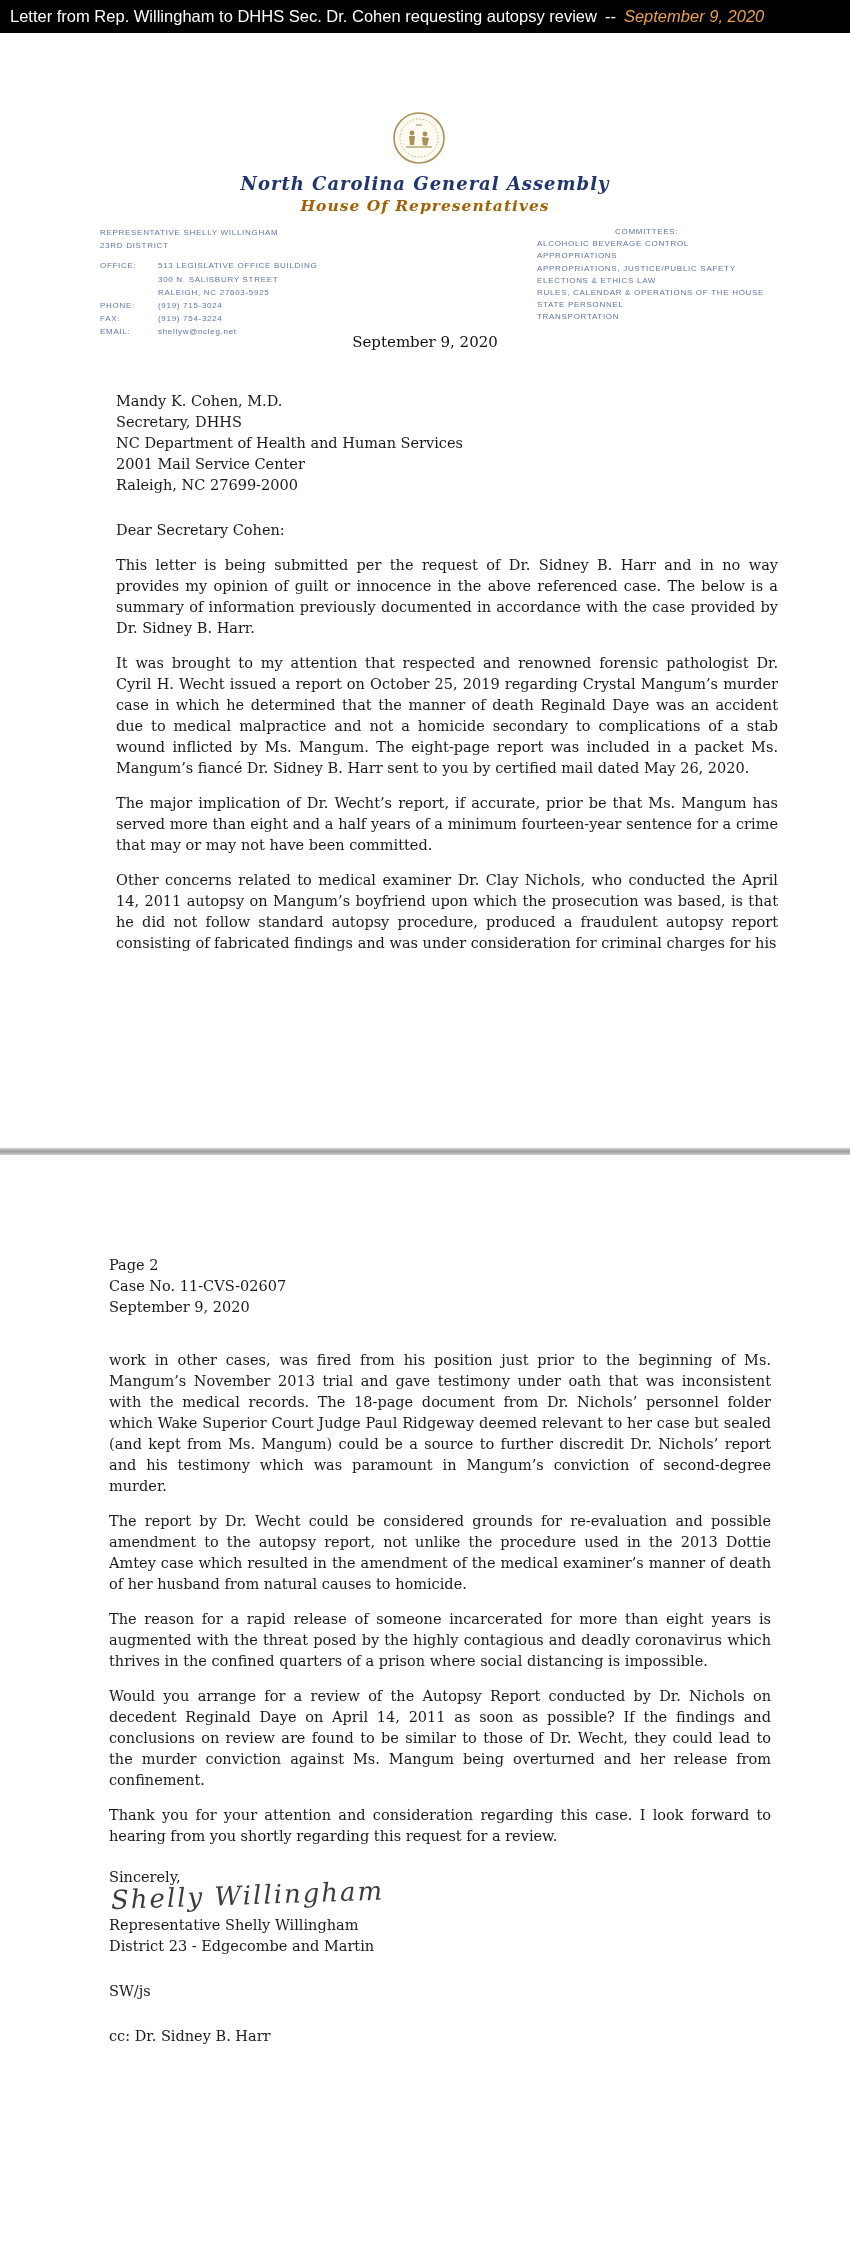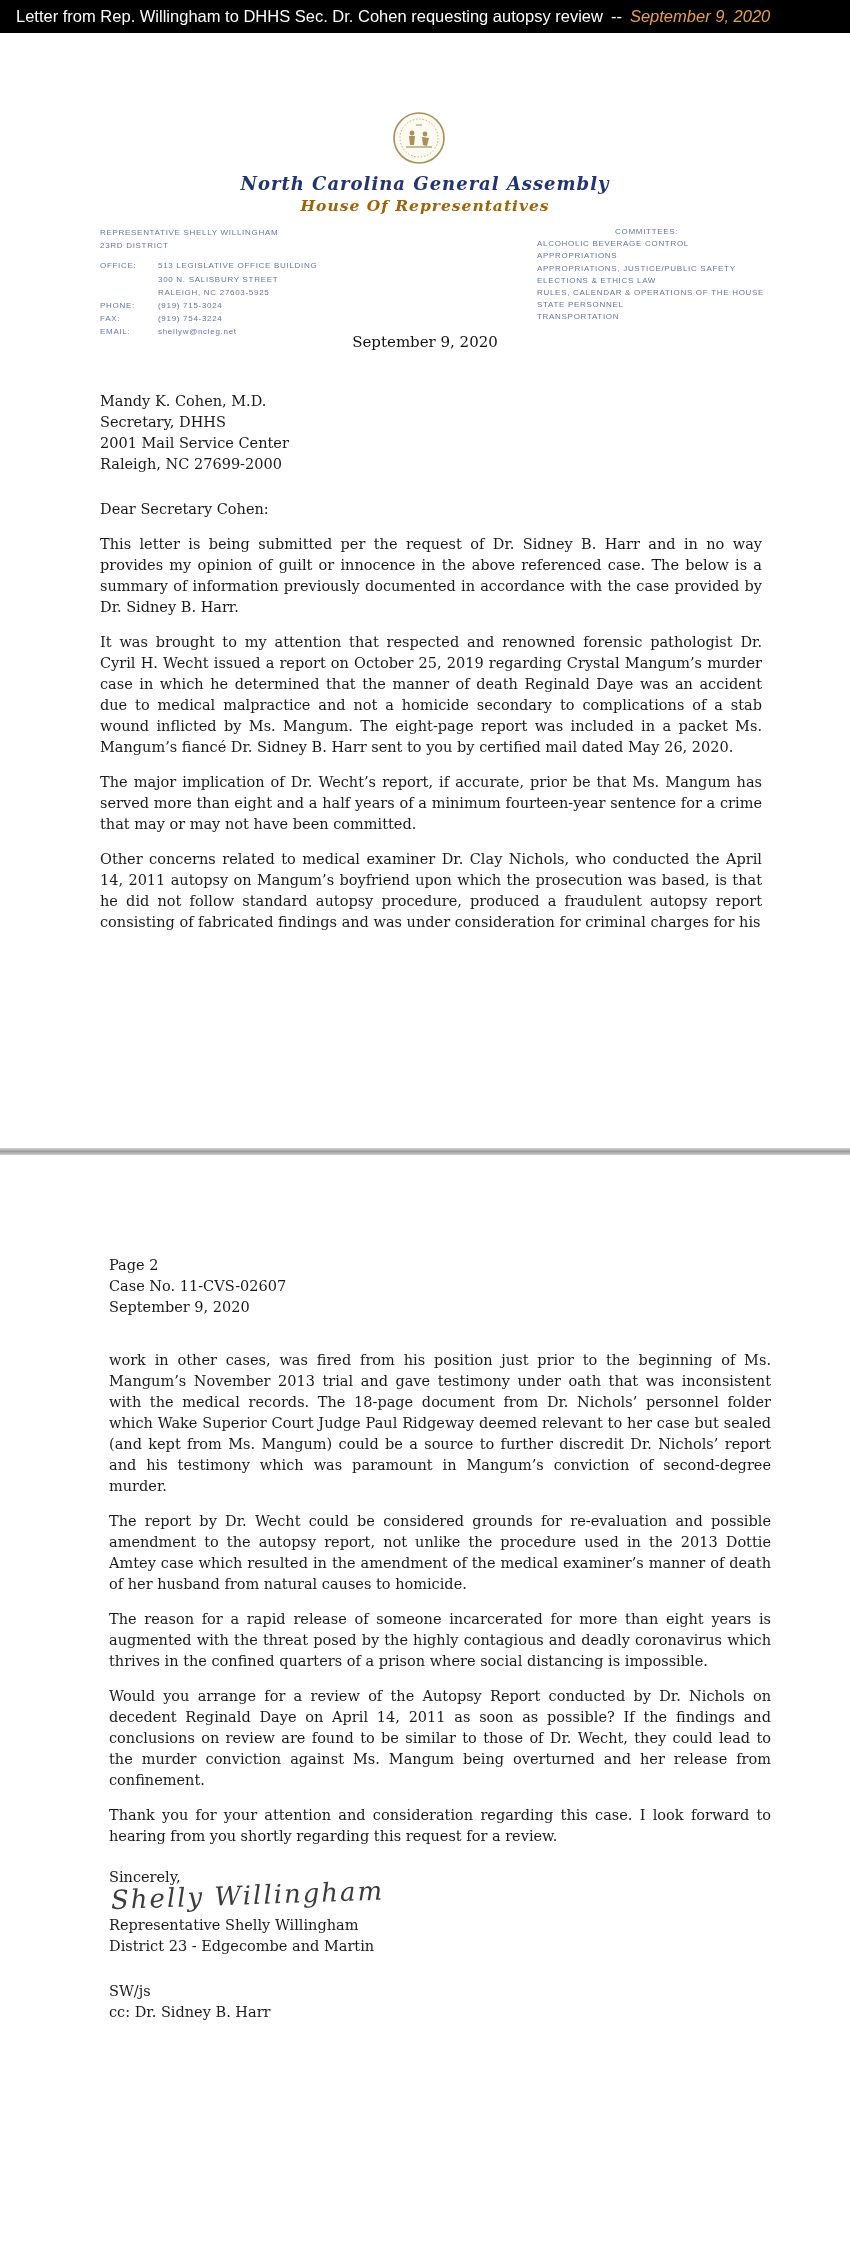--- a/index.html
+++ b/index.html
@@ -3,21 +3,21 @@
 <meta charset="utf-8">
 <style>
   * { margin:0; padding:0; box-sizing:border-box; }
   html,body { background:#f2f2f0; }
   body { width:850px; min-height:2251px; margin:0 auto; position:relative;
          font-family:"DejaVu Serif", serif; color:#1a1a1a; }
 
   
   .caption-bar { position:absolute; left:0; top:0; width:850px; height:33px;
     background:#000; color:#fff; display:flex; align-items:center;
-    font-family:"Liberation Sans", sans-serif; font-size:16.5px; padding-left:16px;
+    font-family:"Liberation Sans", sans-serif; font-size:16.5px; padding-left:10px;
     white-space:nowrap; overflow:hidden; }
   .caption-bar .sep { margin:0 8px; color:#fff; }
   .caption-bar .cap-date { font-style:italic; color:#E8A050; }
 
   
   .page { position:absolute; left:0; width:850px; background:#fff; }
   .page1 { top:33px; height:1342px; }
   .page-divider { position:absolute; left:0; top:1148px; width:850px; height:7px;
     background:linear-gradient(#d2d2d2,#9e9e9e 50%,#cfcfcf); }
   .page2 { top:1155px; height:1096px; }
@@ -40,38 +40,38 @@
 
   .committees { position:absolute; left:537px; top:193px; width:280px;
     font-family:"Liberation Sans", sans-serif; font-size:8px; letter-spacing:0.7px;
     color:#6474a8; line-height:12.2px; }
   .committees .c-label { padding-left:78px; }
 
   
   .date-line { position:absolute; left:0; top:300px; width:850px; text-align:center;
     font-size:15px; color:#111; }
 
-  .body1 { position:absolute; left:100px; top:358px; width:662px;
+  .body1 { position:absolute; left:116px; top:358px; width:662px;
     font-size:14.5px; line-height:21px; }
   .body2 { position:absolute; left:109px; top:100px; width:662px;
     font-size:14.5px; line-height:21px; }
 
   .addr-block { margin-bottom:24px; }
   .p { text-align:justify; margin-bottom:14px; }
   .re { text-align:justify; margin-bottom:21px; }
   .salutation { margin-bottom:14px; }
   .hdr2 { margin-bottom:32px; }
 
   .closing { margin-top:20px; }
   .signature { font-family:"DejaVu Serif", serif; font-style:italic;
     font-size:26px; color:#3c3c3c; transform:rotate(-2deg);
     transform-origin:left center; display:inline-block; margin:2px 0 4px 2px;
     letter-spacing:2px; font-weight:300; }
   .swjs { margin-top:24px; }
-  .cc { }
+  .cc { margin-top:24px; }
   .it { font-style:italic; }
 </style>
 </head>
 <body>
 
 <div class="caption-bar">
   <span>Letter from Rep. Willingham to DHHS Sec. Dr. Cohen requesting autopsy review</span>
   <span class="sep">--</span>
   <span class="cap-date">September 9, 2020</span>
 </div>
@@ -134,20 +134,21 @@
     <div>STATE PERSONNEL</div>
     <div>TRANSPORTATION</div>
   </div>
 
   <div class="date-line">September 9, 2020</div>
 
   <div class="body1">
     <div class="addr-block">
       <div>Mandy K. Cohen, M.D.</div>
       <div>Secretary, DHHS</div>
+      <div>NC Department of Health and Human Services</div>
       <div>2001 Mail Service Center</div>
       <div>Raleigh, NC  27699-2000</div>
     </div>
 
 
     <div class="salutation">Dear Secretary Cohen:</div>
 
     <div class="p">This letter is being submitted per the request of Dr. Sidney B. Harr and in no way provides my opinion of guilt or innocence in the above referenced case.  The below is a summary of information previously documented in accordance with the case provided by Dr. Sidney B. Harr.</div>
     <div class="p">It was brought to my attention that respected and renowned forensic pathologist Dr. Cyril H. Wecht issued a report on October 25, 2019 regarding Crystal Mangum’s murder case in which he determined that the manner of death Reginald Daye was an accident due to medical malpractice and not a homicide secondary to complications of a stab wound inflicted by Ms. Mangum.  The eight-page report was included in a packet Ms. Mangum’s fiancé Dr. Sidney B. Harr sent to you by certified mail dated May 26, 2020.</div>
     <div class="p">The major implication of Dr. Wecht’s report, if accurate, prior be that Ms. Mangum has served more than eight and a half years of a minimum fourteen-year sentence for a crime that may or may not have been committed.</div>

